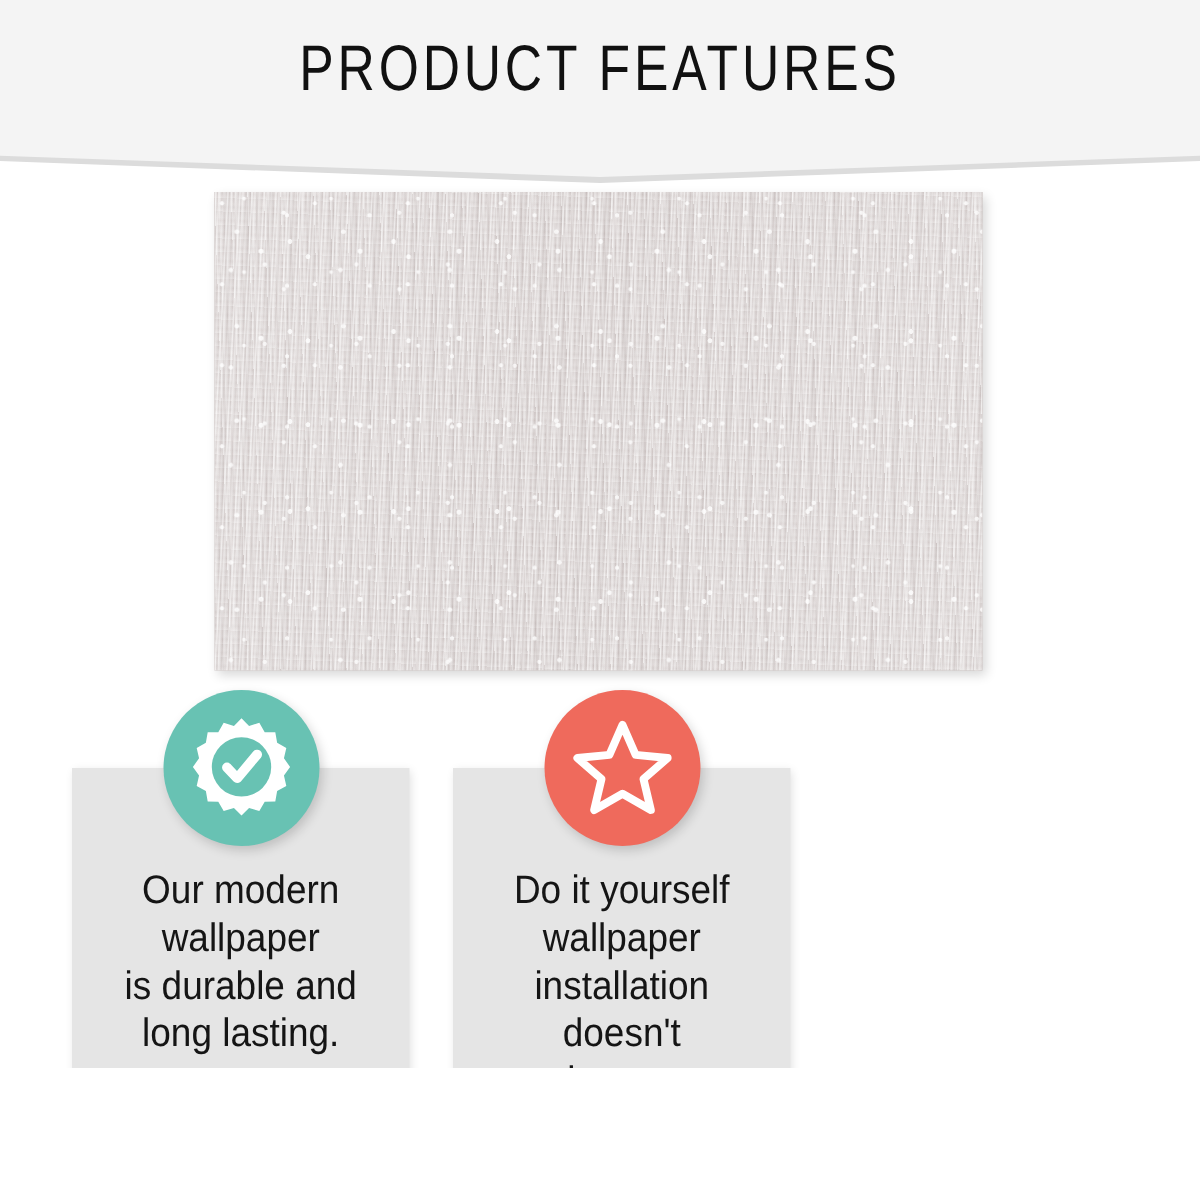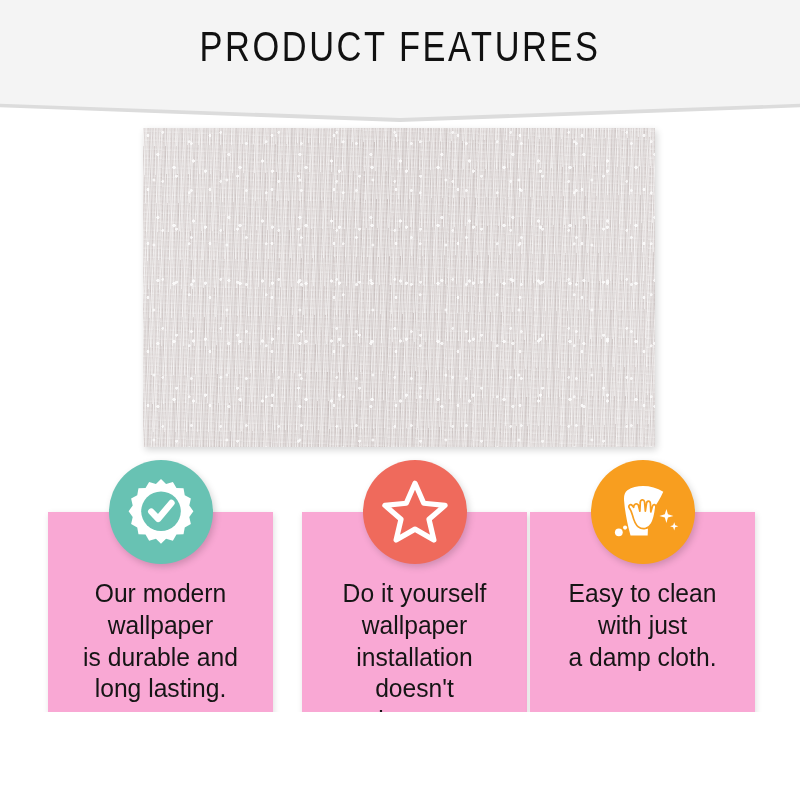--- a/index.html
+++ b/index.html
@@ -128,21 +128,21 @@
     left: 0;
     top: 512px;
     width: 800px;
     height: 262px;
   }
   .feature-card {
     position: absolute;
     top: 0;
     width: 225px;
     height: 261px;
-    background: #f9a8d4;
+    background: #e5e5e5;
     box-shadow: 1px 2px 6px rgba(0,0,0,0.13);
   }
   .feature-card.card-0 { left: 48px; }
   .feature-card.card-1 { left: 302px; }
   .feature-card.card-2 { left: 530px; }
 
   .feature-icon {
     position: absolute;
     top: -52px;
     left: 50%;
@@ -217,44 +217,15 @@
           <path d="M50 9 L62.5 37.5 L93 40.5 L70 60.5 L77 90 L50 74.5 L23 90 L30 60.5 L7 40.5 L37.5 37.5 Z" fill="none" stroke="#ffffff" stroke-width="7.5" stroke-linejoin="round" stroke-linecap="round"></path>
         </svg>
       </div>
       <div class="feature-text">Do it yourself
 wallpaper
 installation
 doesn't
 require experts.</div>
     </div>
 
-    <div class="feature-card card-2">
-      <div class="feature-icon" style="background:#f89e1f;">
-        <svg width="78" height="78" viewBox="0 0 100 100" aria-hidden="true">
-
-          <path d="M30 22 C42 14, 62 15, 76 24 C72 34, 66 41, 62 49
-                   C58 58, 56 68, 56 80
-                   L34 80 C30 66, 27 50, 26 38 C25 30, 26 25, 30 22 Z" fill="#ffffff"></path>
-
-          <path d="M38 44 C38 40, 42 38, 44 41 L46 49
-                   L46.5 38 C46.5 34, 51 33, 52 37 L53 49
-                   L54.5 39 C55 35, 59 35, 59.5 39 L60 50
-                   L62 43 C63 39, 67 40, 66.5 44
-                   C65.5 53, 64 60, 61 65
-                   C57 72, 49 73, 44 69
-                   C40 66, 38 60, 36.5 54
-                   C35.5 50, 34 47, 32.5 45
-                   C30.5 42, 34 39, 36 41.5 Z" fill="#ffffff" stroke="#f89e1f" stroke-width="2.2" stroke-linejoin="round"></path>
-
-          <path d="M80 46 L82 53 L89 55 L82 57 L80 64 L78 57 L71 55 L78 53 Z" fill="#ffffff"></path>
-          <path d="M90 63 L91.3 67 L95.3 68.3 L91.3 69.6 L90 73.6 L88.7 69.6 L84.7 68.3 L88.7 67 Z" fill="#ffffff"></path>
-
-          <circle cx="19" cy="76" r="5" fill="#ffffff"></circle>
-          <circle cx="27" cy="70" r="2.6" fill="#ffffff"></circle>
-        </svg>
-      </div>
-      <div class="feature-text">Easy to clean
-with just
-a damp cloth.</div>
-    </div>
 
   </div>
 </div>
 
 </body></html>

